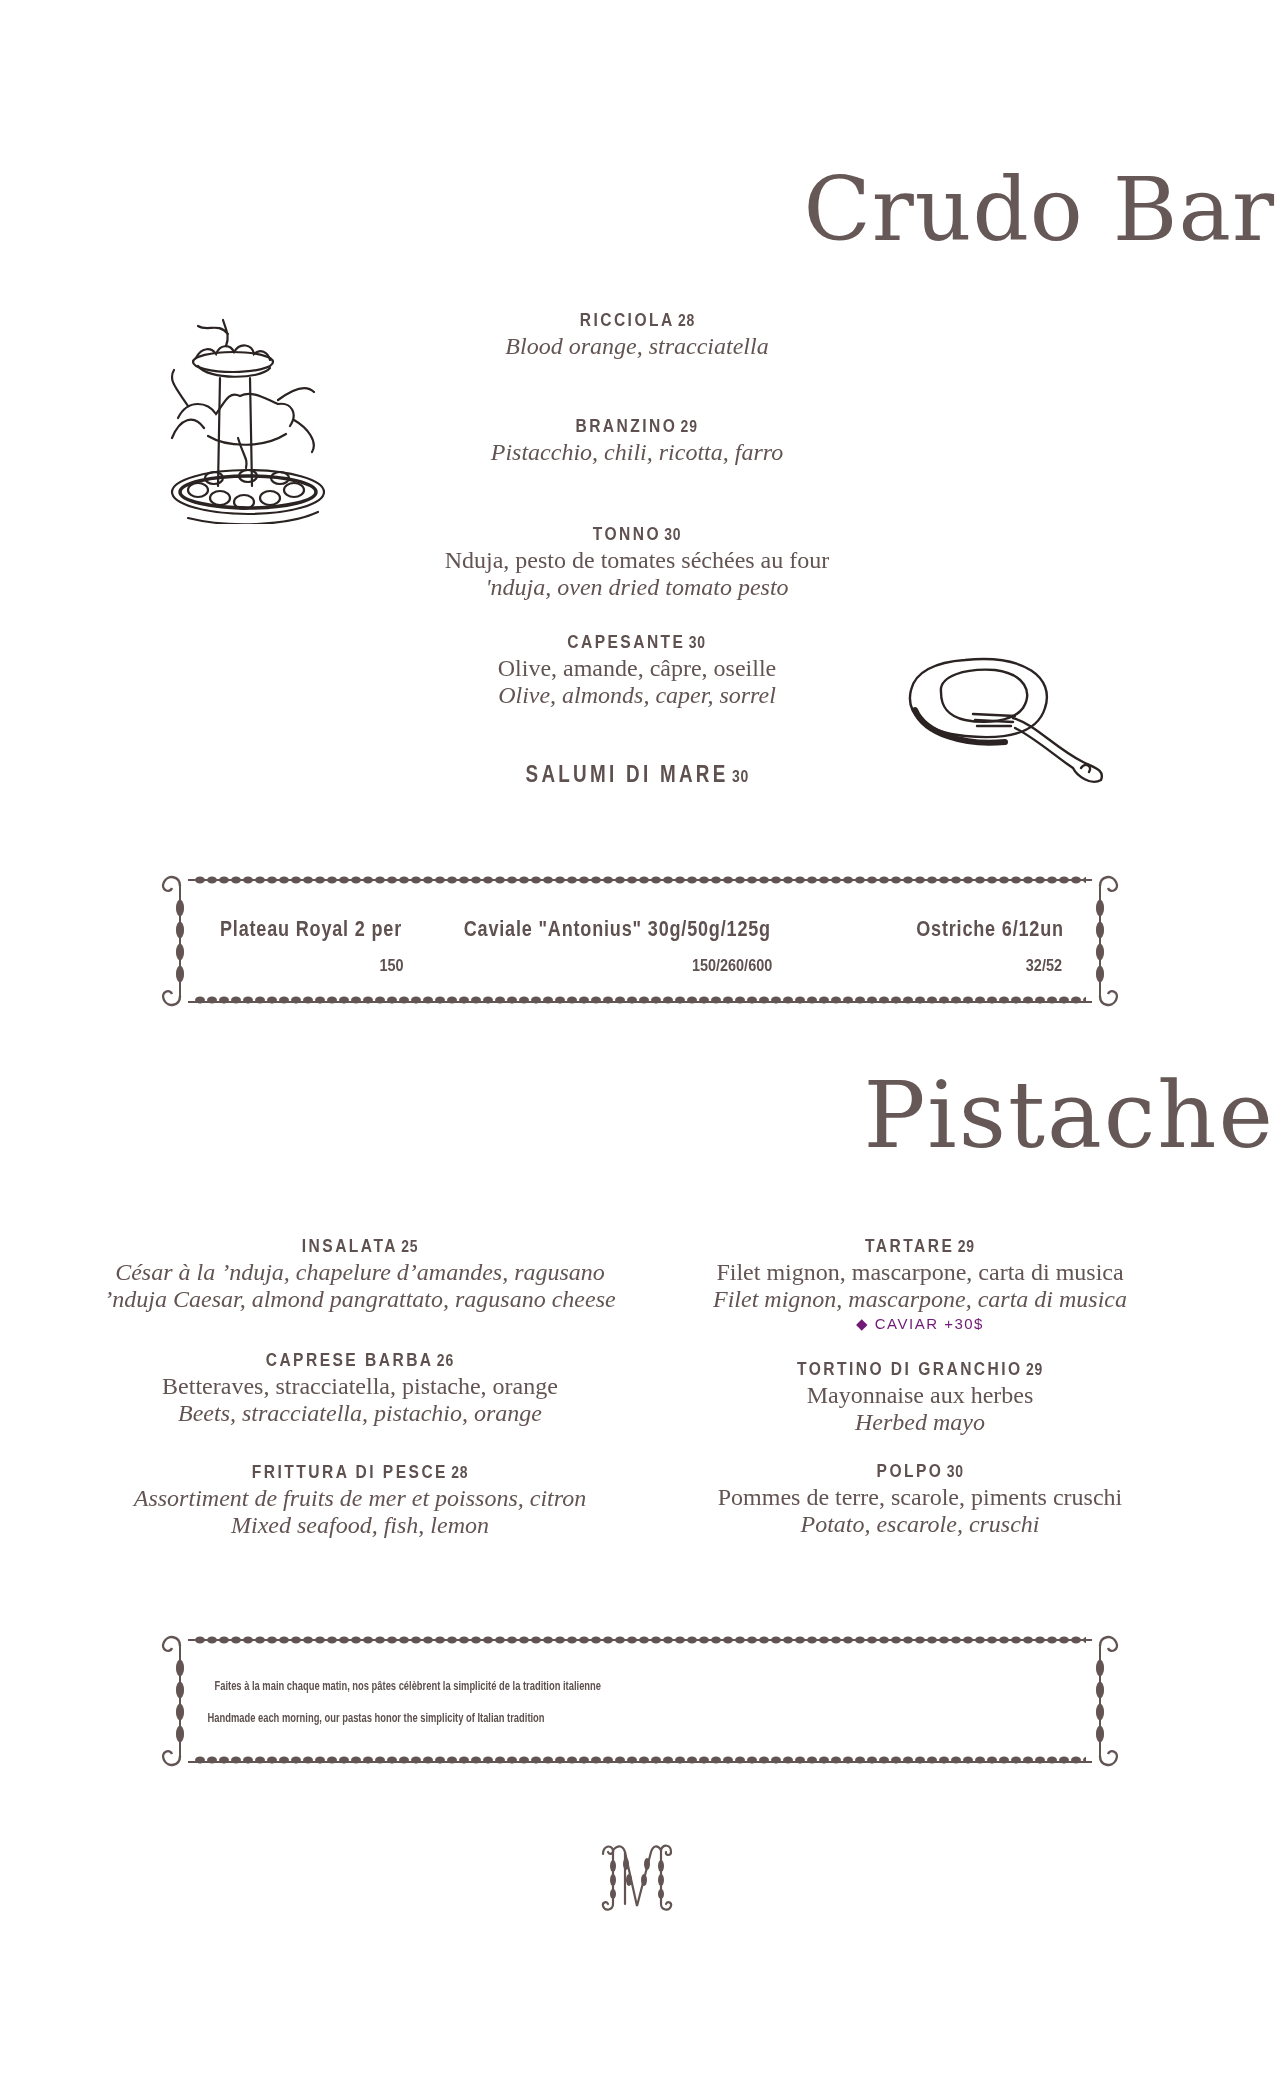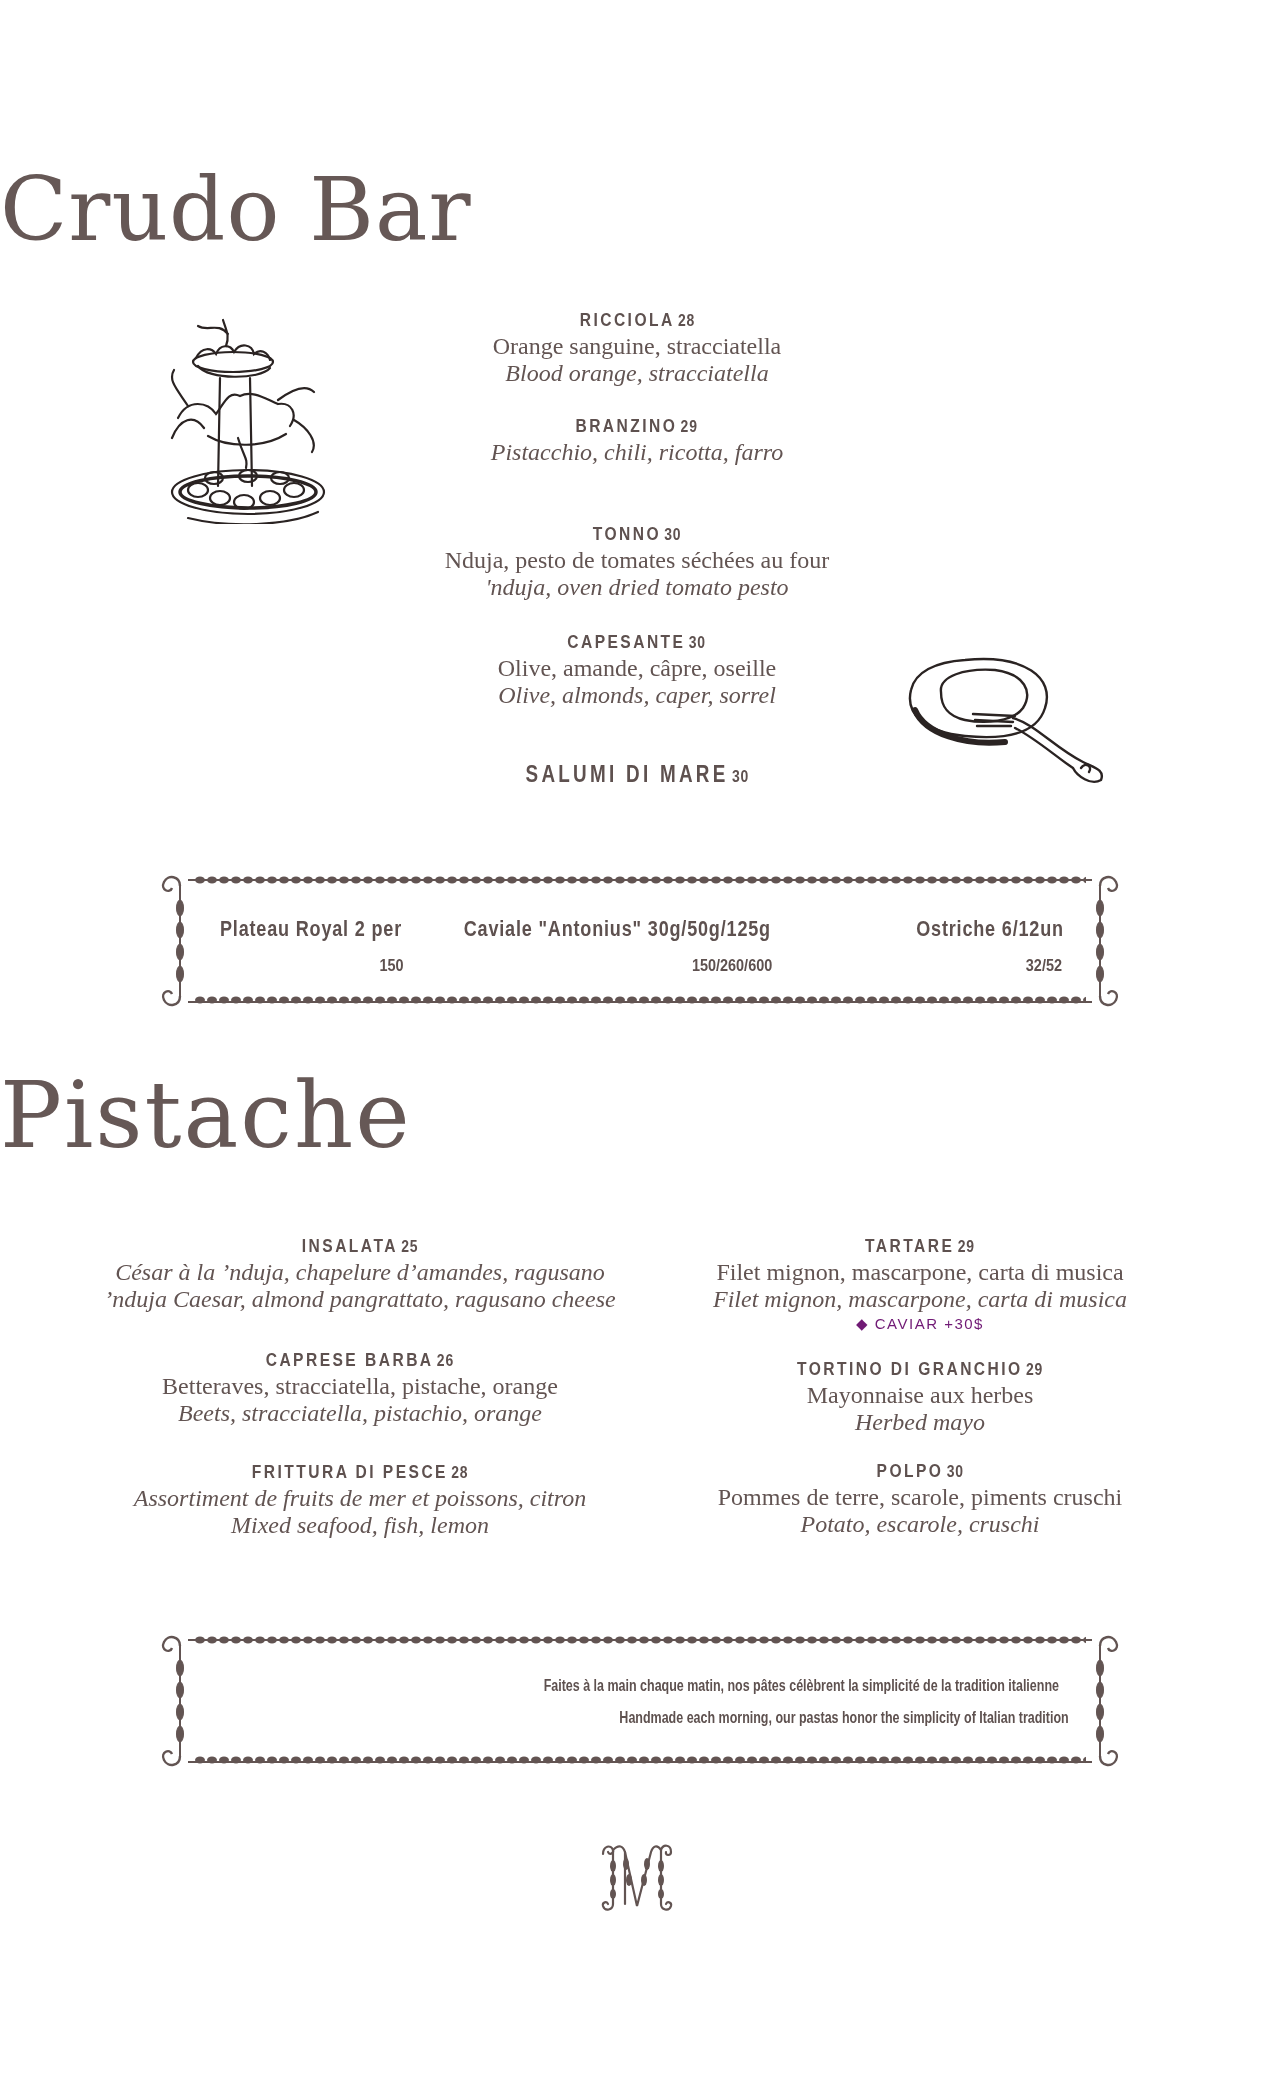--- a/index.html
+++ b/index.html
@@ -1,20 +1,20 @@
 <!DOCTYPE html>
 <html><head>
 <meta charset="utf-8">
 <style>
   * { box-sizing: border-box; margin: 0; padding: 0; }
   html, body { width: 1275px; height: 2100px; background: #ffffff; }
   body { position: relative; color: #625452; font-family: "Liberation Serif", serif; overflow: hidden; }
 
   .section-title {
-    position: absolute; left: 0; width: 1275px; text-align: left;
+    position: absolute; left: 0; width: 1275px; text-align: right;
     font-family: "DejaVu Serif", serif; color: #665856; font-weight: normal;
     letter-spacing: 1px;
   }
   .title-crudo { top: 158px; font-size: 88px; }
   .title-antipasti { top: 1062px; font-size: 92px; letter-spacing: 2px; }
 
   .item { position: absolute; text-align: center; }
   .item-name {
     font-family: "Liberation Sans", sans-serif; font-weight: bold;
     font-size: 19px; letter-spacing: 3px; color: #5e514f;
@@ -39,23 +39,23 @@
   .frame svg.border { position: absolute; left: 0; top: 0; }
 
   .platter {
     position: absolute; text-align: right;
     font-family: "Liberation Sans", sans-serif; font-weight: bold; color: #5e514f;
   }
   .platter .pname { font-size: 22px; letter-spacing: 1px; display: inline-block; transform: scaleX(0.82); white-space: nowrap; }
   .platter .pprice { font-size: 17px; margin-top: 14px; display: block; transform: scaleX(0.85); }
 
   .note {
-    position: absolute; left: 12px; width: 100%; text-align: right;
+    position: absolute; left: 0; width: 100%; text-align: left;
     font-family: "Liberation Sans", sans-serif; font-weight: bold; color: #5e514f;
-    font-size: 16px; line-height: 32px;
+    font-size: 12px; line-height: 32px;
   }
   .note span { display: inline-block; transform: scaleX(0.78); white-space: nowrap; }
 
   .illus { position: absolute; }
 </style>
 </head>
 <body>
 
 <h1 class="section-title title-crudo">Crudo Bar</h1>
 
@@ -80,21 +80,20 @@
     <ellipse cx="126" cy="172" rx="10" ry="7"></ellipse>
       <ellipse cx="112" cy="160" rx="9" ry="6"></ellipse>
     <ellipse cx="46" cy="160" rx="9" ry="6"></ellipse>
       <ellipse cx="80" cy="158" rx="9" ry="6"></ellipse>
     <path d="M20 200 C60 210, 120 208, 150 194"></path>
   </svg>
 </div>
 
 <div class="item crudo-col" style="top:308px;">
   <div><span class="item-name"><span>RICCIOLA</span><span class="price">28</span></span></div>
-  <div class="fr">Orange sanguine, stracciatella</div>
   <div class="en">Blood orange, stracciatella</div>
 </div>
 
 <div class="item crudo-col" style="top:414px;">
   <div><span class="item-name"><span>BRANZINO</span><span class="price">29</span></span></div>
   <div class="en">Pistacchio, chili, ricotta, farro</div>
 </div>
 
 <div class="item crudo-col" style="top:522px;">
   <div><span class="item-name"><span>TONNO</span><span class="price">30</span></span></div>

